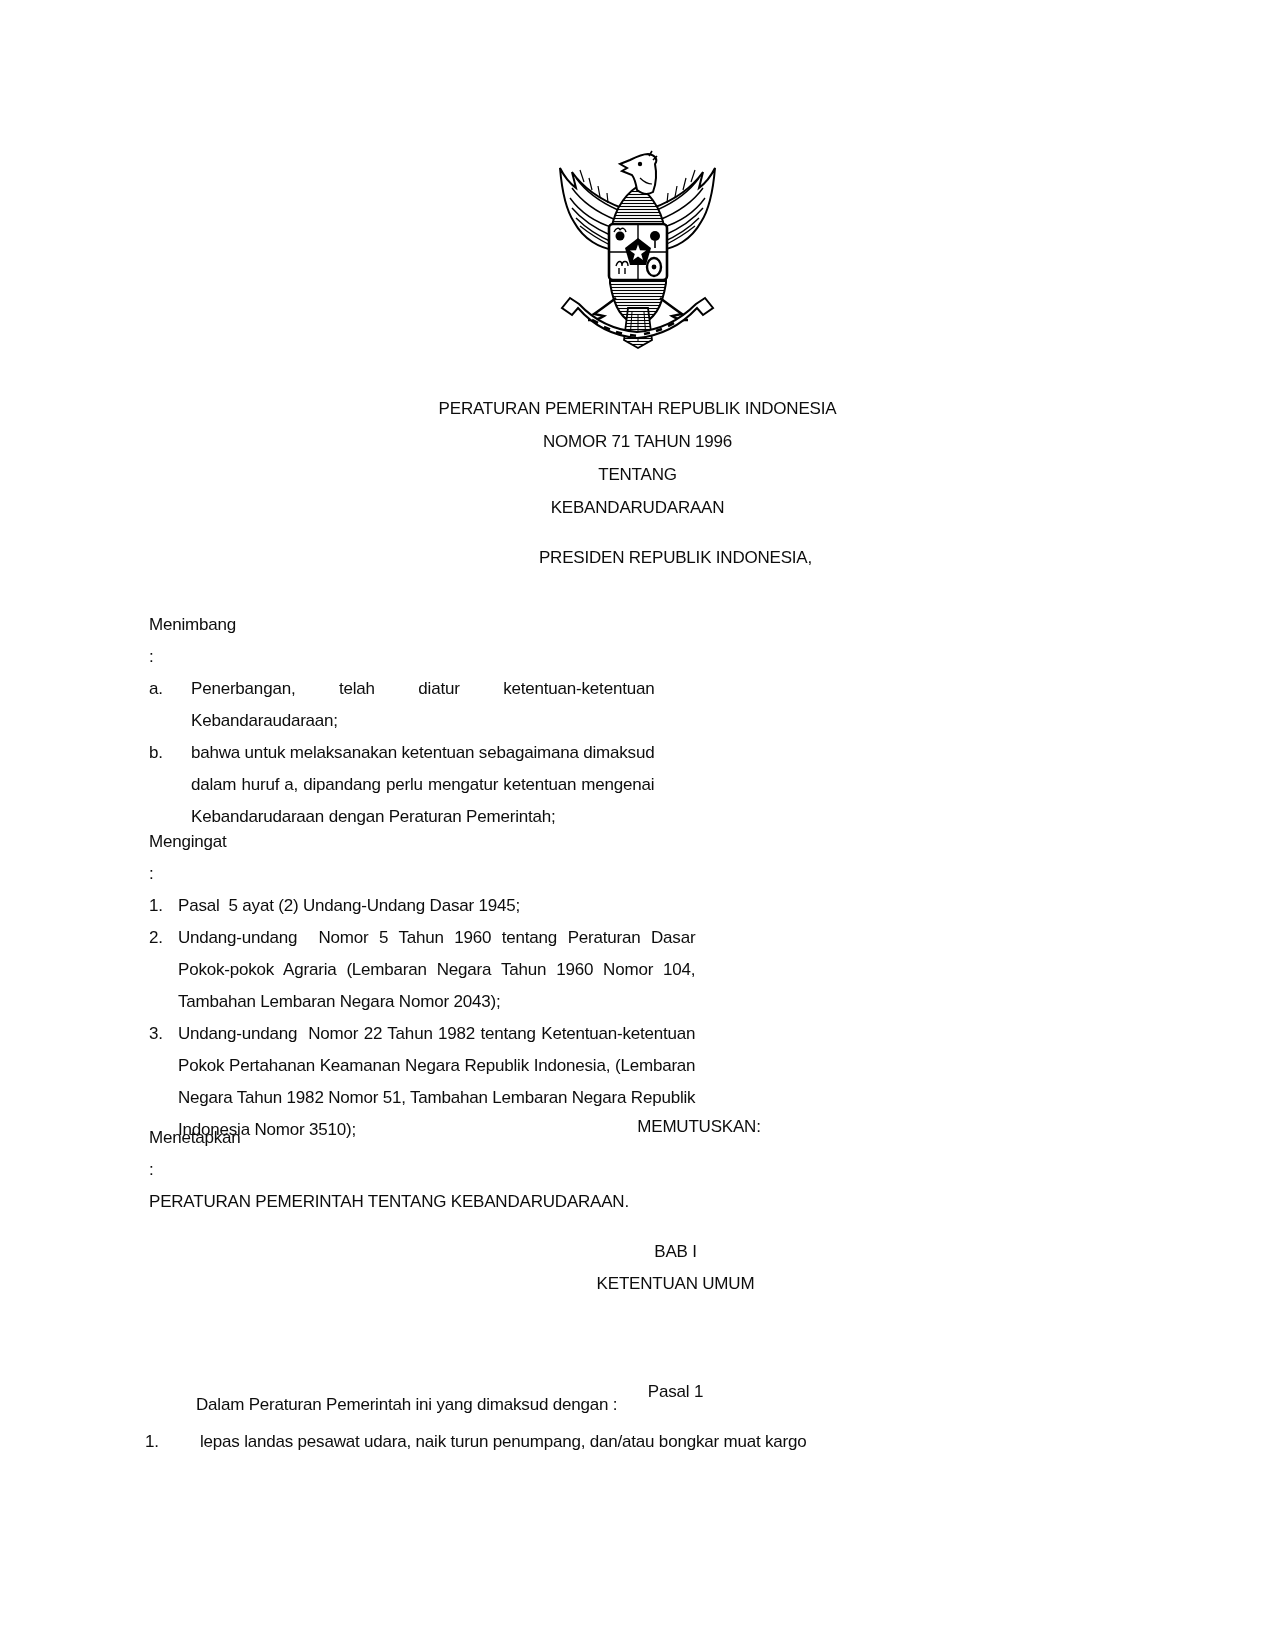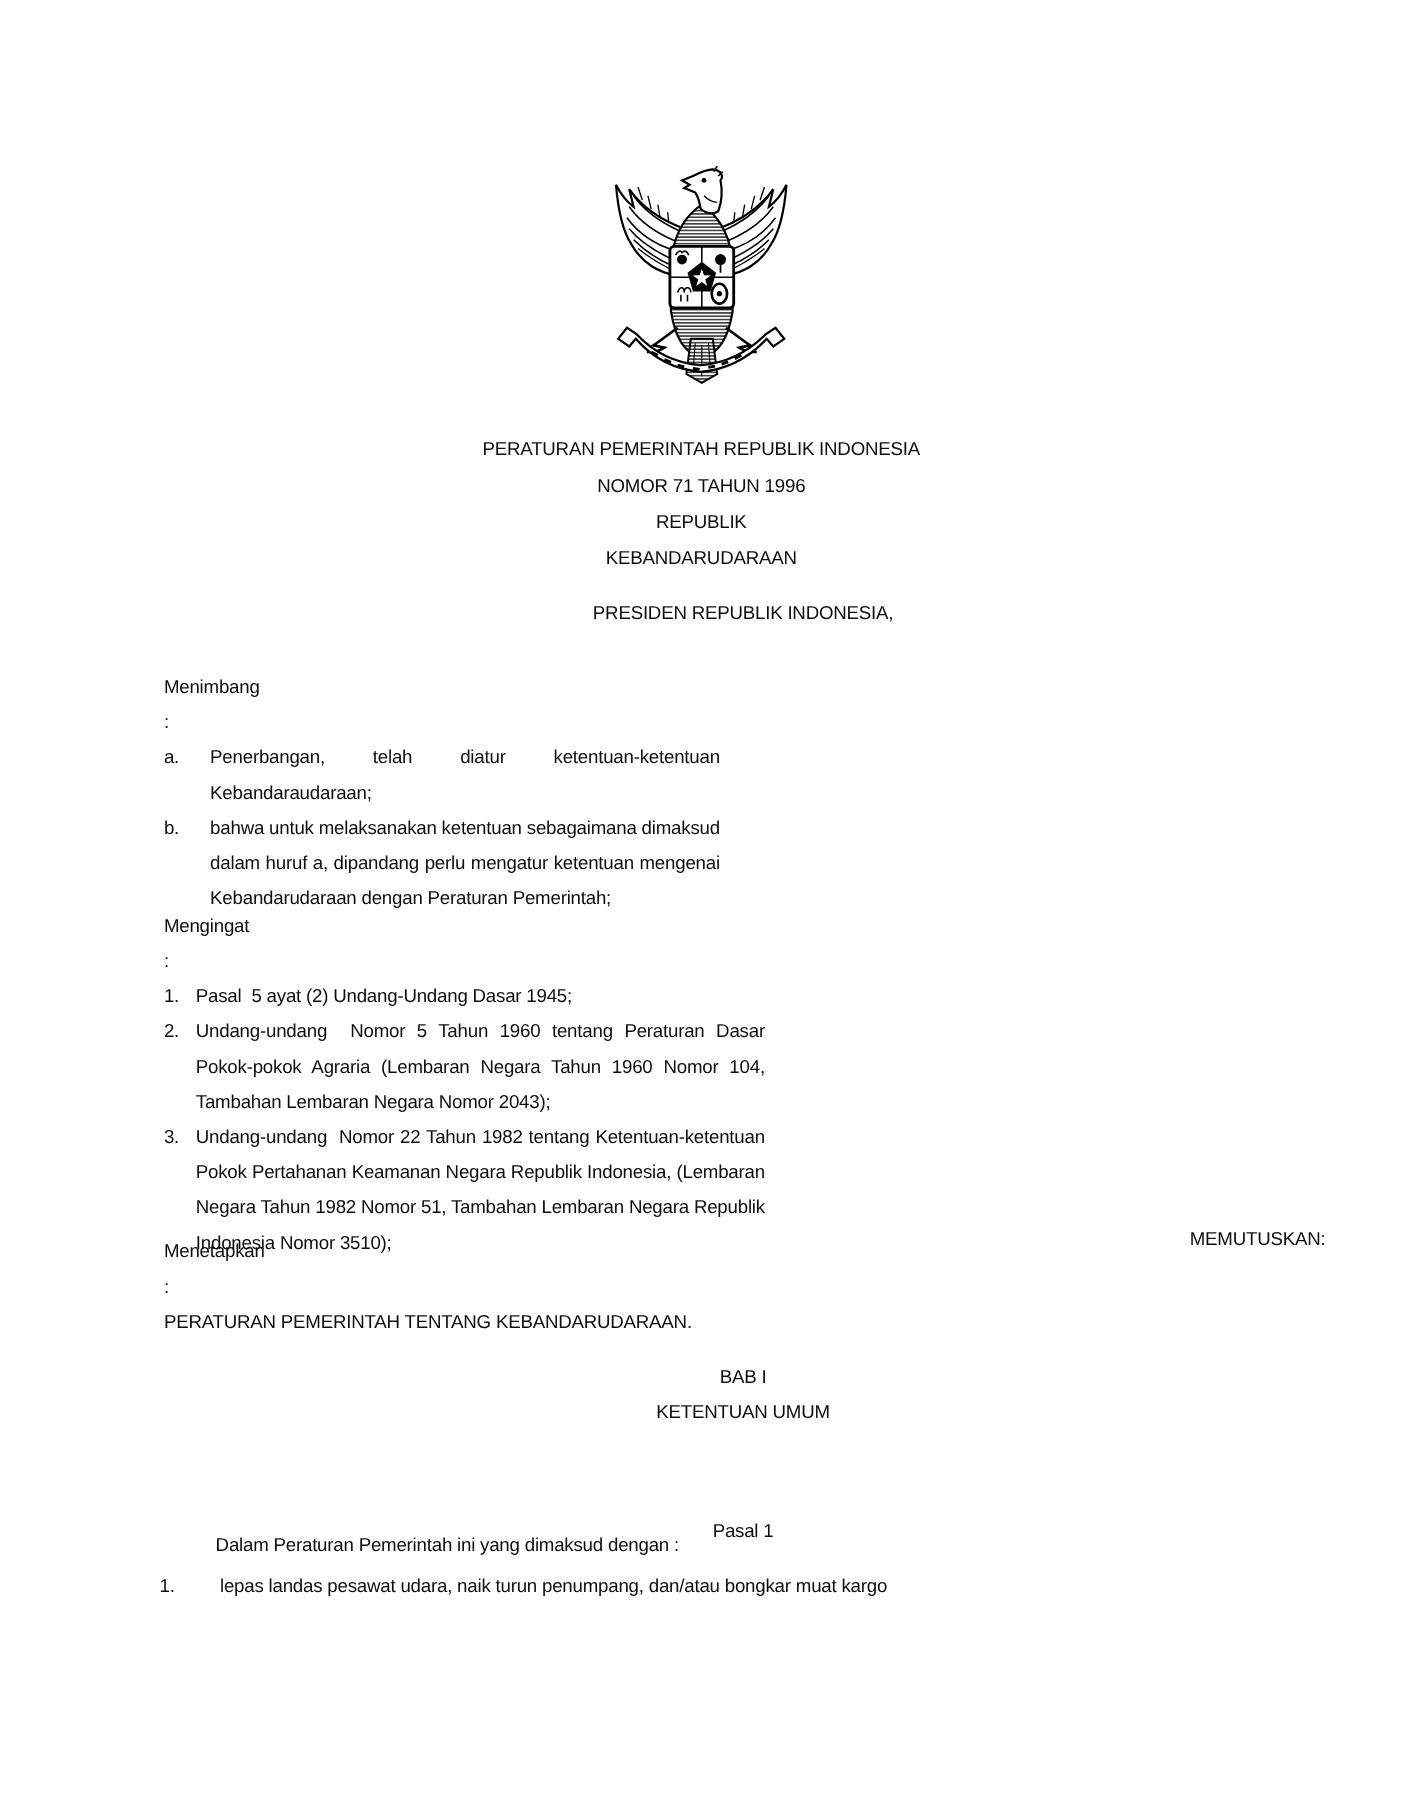--- a/index.html
+++ b/index.html
@@ -101,21 +101,21 @@
       <path d="M104,150 C112,156 120,162 126,166 L116,168 C122,172 126,172 132,172" fill="none" stroke="#000" stroke-width="2.4"></path>
 
       <path d="M14,150 L6,160 L16,167 L22,160 C36,176 56,188 81,190 C106,188 126,176 141,160 L147,167 L157,160 L149,150 L140,156 C124,172 104,182 81,184 C58,182 38,172 23,156 Z" fill="#fff" stroke="#000" stroke-width="2"></path>
       <path d="M36,172 l6,3 M48,179 l6,2.4 M60,184 l6,1.6 M74,187 l6,0.8 M88,186 l6,-1.2 M100,183 l6,-2 M112,178 l6,-3" stroke="#000" stroke-width="2.6"></path>
     </svg>
   </div>
 
   <div class="abs pgcenter lh33" style="top:392px">
     <div>PERATURAN PEMERINTAH REPUBLIK INDONESIA</div>
     <div>NOMOR 71 TAHUN 1996</div>
-    <div>REPUBLIK</div>
+    <div>TENTANG</div>
     <div>KEBANDARUDARAAN</div>
   </div>
 
   <div class="abs pgcenter lh32" style="top:542px">PRESIDEN REPUBLIK INDONESIA,</div>
 
   <div class="hrow menimbang" style="top:609px">
     <div class="lbl">Menimbang</div>
     <div class="col">:</div>
     <div class="items">
       <div class="litem">
@@ -159,21 +159,21 @@
         <div class="ltxt">
           <div class="jl">Undang-undang&nbsp; Nomor 22 Tahun 1982 tentang Ketentuan-ketentuan</div>
           <div class="jl">Pokok Pertahanan Keamanan Negara Republik Indonesia, (Lembaran</div>
           <div class="jl">Negara Tahun 1982 Nomor 51, Tambahan Lembaran Negara Republik</div>
           <div class="pl">Indonesia Nomor 3510);</div>
         </div>
       </div>
     </div>
   </div>
 
-  <div class="abs lh32" style="top:1111px; left:131px; width:1036px; text-align:right">MEMUTUSKAN:</div>
+  <div class="abs lh32" style="top:1111px; left:143px; width:1036px; text-align:center">MEMUTUSKAN:</div>
 
   <div class="hrow menetapkan" style="top:1122px">
     <div class="lbl">Menetapkan</div>
     <div class="col">:</div>
     <div class="items">
       <div class="pl">PERATURAN PEMERINTAH TENTANG KEBANDARUDARAAN.</div>
     </div>
   </div>
 
   <div class="abs pgcenter lh32" style="top:1236px">

